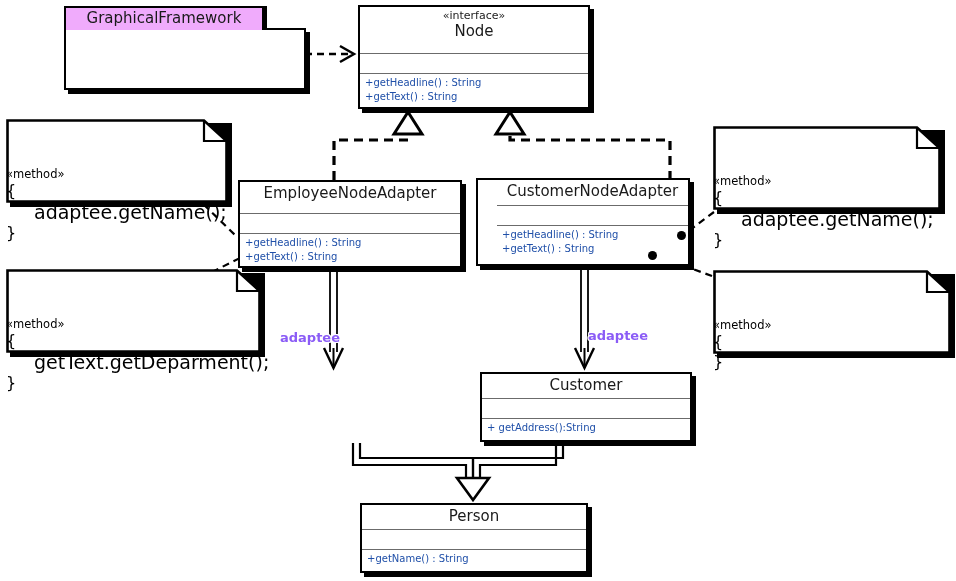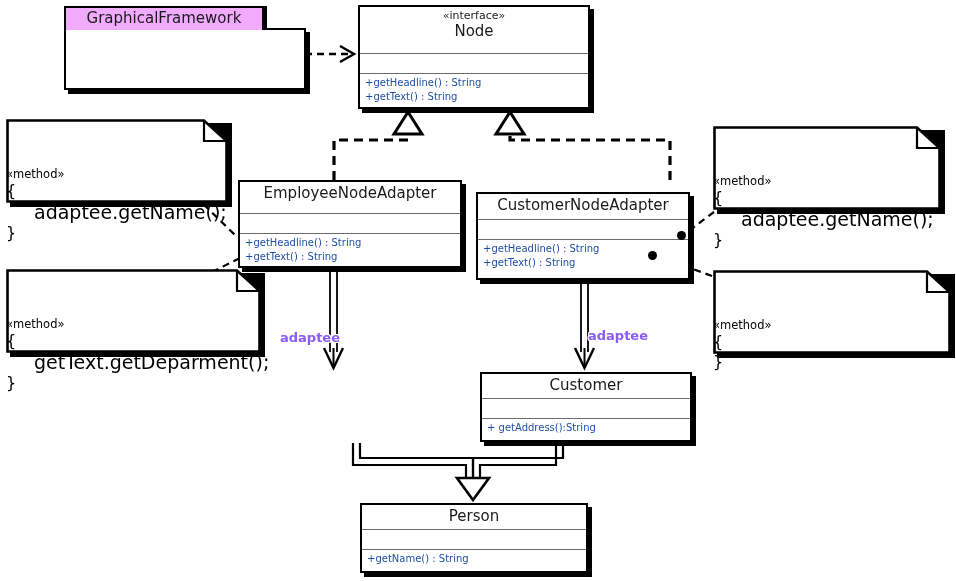--- a/index.html
+++ b/index.html
@@ -241,21 +241,21 @@
     <div class="name-band" style="height:32px;">
       <span>EmployeeNodeAdapter</span>
     </div>
     <div class="attr-band"></div>
     <div class="ops-band">
       <div class="op">+getHeadline() : String</div>
       <div class="op">+getText() : String</div>
     </div>
   </div>
 
-  <div class="uml-class" style="left:476px; top:192px; width:214px; height:88px;">
+  <div class="uml-class" style="left:476px; top:178px; width:214px; height:88px;padding-left:19px;">
     <div class="name-band" style="height:26px;">
       <span>CustomerNodeAdapter</span>
     </div>
     <div class="attr-band"></div>
     <div class="ops-band">
       <div class="op">+getHeadline() : String</div>
       <div class="op">+getText() : String</div>
     </div>
   </div>
 

